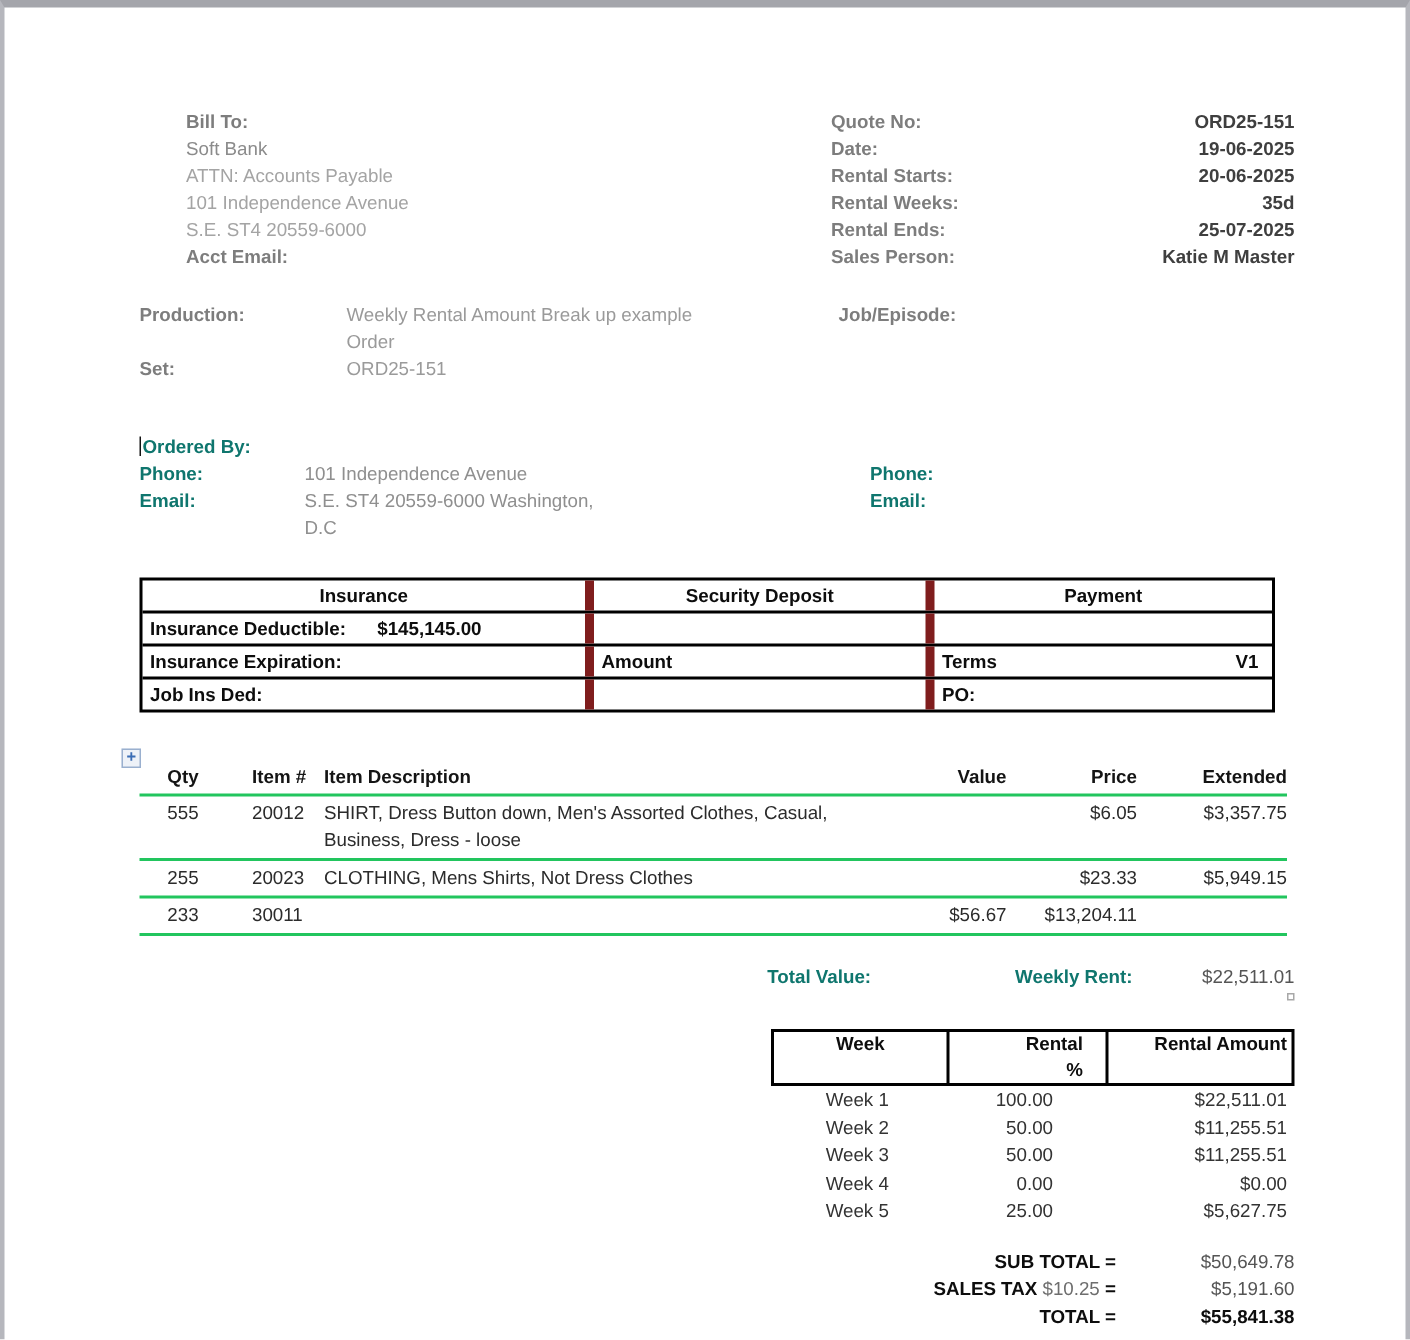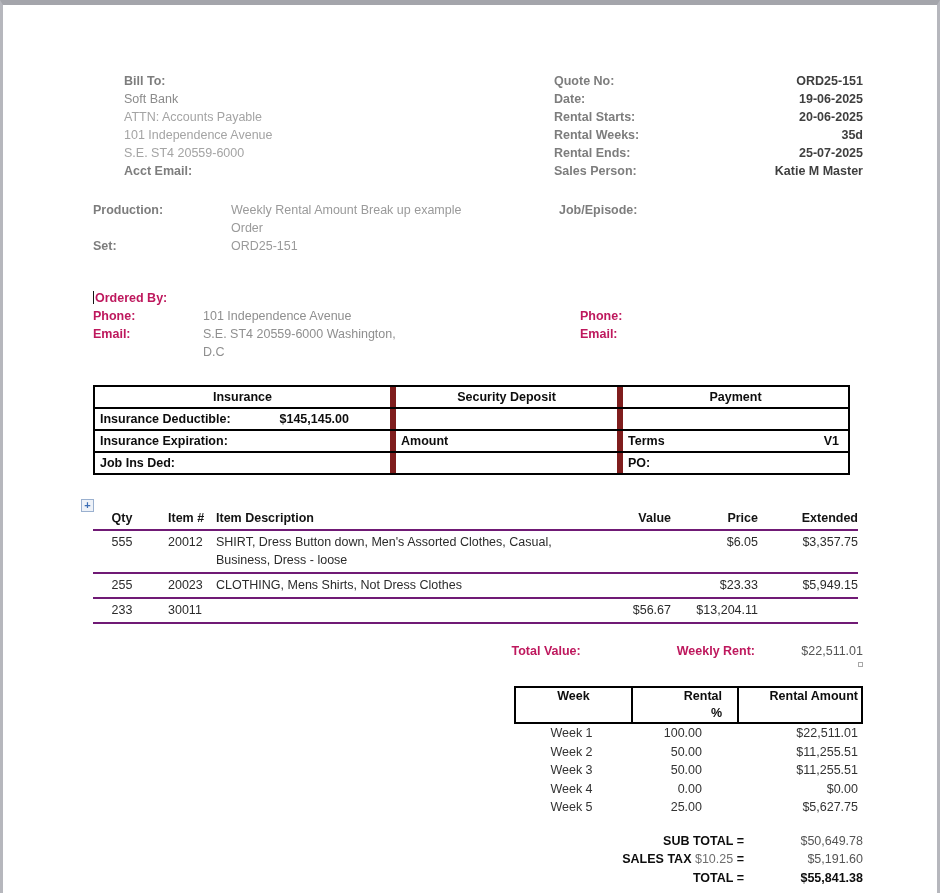--- a/index.html
+++ b/index.html
@@ -37,43 +37,43 @@
   .quote-row .ql { color: #7d7d7d; font-weight: bold; }
   .quote-row .qv { color: #3f3f3f; font-weight: bold; text-align: right; }
 
   
   .prod { margin-top: 21px; display: grid; grid-template-columns: 138px 318px 1fr; }
   .prod .pv { color: #9a9a9a; }
   .prod .job { padding-left: 10px; }
 
   
   .ordered { margin-top: 34px; }
-  .lbl-blk-b { color: #be185d; font-weight: bold; }
+  .lbl-blk-b { color: #0f766e; font-weight: bold; }
   .caret { display: inline-block; width: 1px; height: 13px; background: #141414;
            vertical-align: -2px; margin-right: 1px; }
   .ord-grid { display: grid; grid-template-columns: 110px 260px 1fr; }
   .ord-grid .ov { color: #8f8f8f; }
   .ord-grid .oright { padding-left: 117px; }
 
   
   .terms { margin-top: 24px; width: 757px; border: 2px solid #000; }
   .t-row { display: grid; grid-template-columns: 295px 227px 1fr; }
   .t-row + .t-row { border-top: 2px solid #000; }
   .t-cell { padding: 1px 5px; min-height: 19px; border-left: 6px solid #7f1d1d;
             font-weight: bold; color: #0d0d0d; }
   .t-cell:first-child { border-left: none; }
   .t-cell.center { text-align: center; }
   .t-cell.split { display: flex; justify-content: space-between; }
-  .t-cell.split .right-pad { margin-right: 36px; }
+  .t-cell.split .right-pad { margin-right: 64px; }
   .t-cell.split .edge { margin-right: 4px; }
 
   
   .items { margin-top: 34px; position: relative; width: 765px; }
   .i-row { display: grid; grid-template-columns: 58px 65px 395px 60px 87px 100px;
-           border-bottom: 2px solid #701a75; padding: 2px 0 3px 0; color: #2b2b2b; }
+           border-bottom: 2px solid #22c55e; padding: 2px 0 3px 0; color: #2b2b2b; }
   .i-head { font-weight: bold; color: #141414; padding: 0 0 2px 0; }
   .c-qty { text-align: center; }
   .c-item { padding-left: 17px; }
   .c-val, .c-price, .c-ext { text-align: right; }
   .plus-handle {
     position: absolute; left: -12px; top: -10px;
     width: 13px; height: 13px;
     border: 1px solid #9ab0cf; background: #eef2f8;
     color: #3c6eb5; font-size: 11px; line-height: 11px; font-weight: bold;
     text-align: center;

